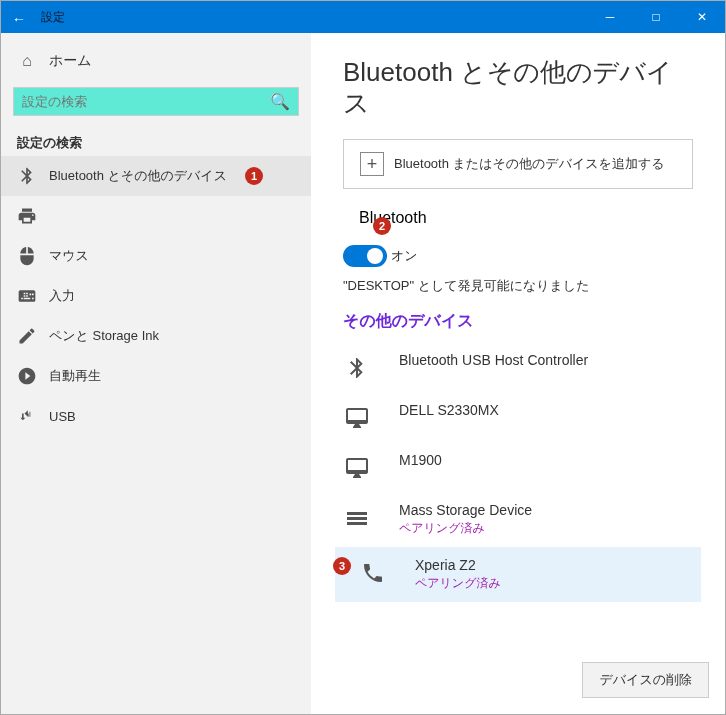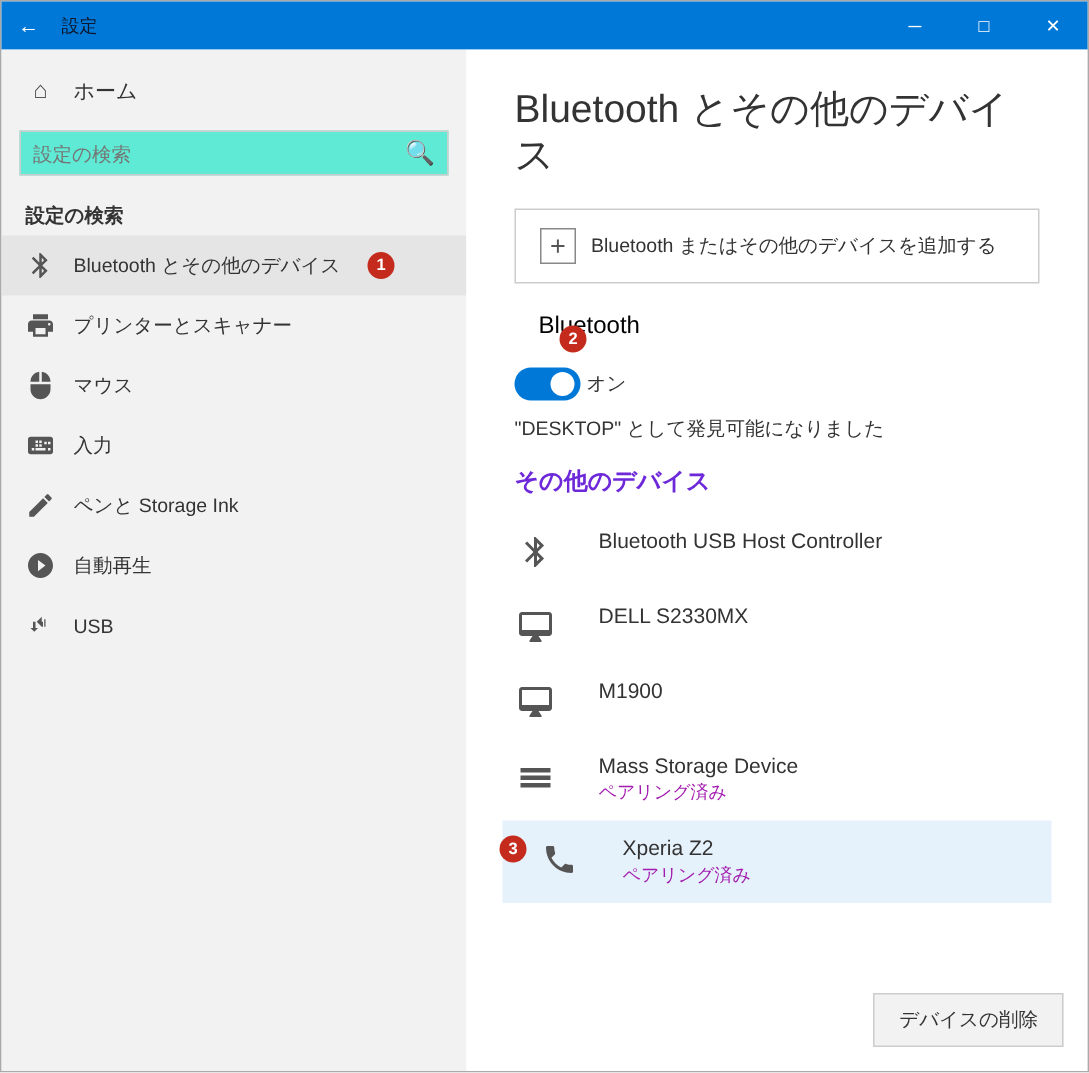--- a/index.html
+++ b/index.html
@@ -144,21 +144,20 @@
         <span>Bluetooth とその他のデバイス</span>
         <span class="num-badge">1</span>
       </div>
 
       <div class="sidebar-item">
         <span class="sidebar-item-icon">
           <svg width="20" height="20" viewBox="0 0 24 24" fill="#555">
               <path d="M19 8H5c-1.66 0-3 1.34-3 3v6h4v4h12v-4h4v-6c0-1.66-1.34-3-3-3zm-3 11H8v-5h8v5zm3-7c-.55 0-1-.45-1-1s.45-1 1-1 1 .45 1 1-.45 1-1 1zm-1-9H6v4h12V3z"></path>
             </svg>
         </span>
-        <span>プリンターとスキャナー</span>
       </div>
 
       <div class="sidebar-item">
         <span class="sidebar-item-icon">
           <svg width="20" height="20" viewBox="0 0 24 24" fill="#555">
               <path d="M13 1.07V9h7c0-4.08-3.05-7.44-7-7.93zM4 15c0 4.42 3.58 8 8 8s8-3.58 8-8v-4H4v4zm7-13.93C7.05 1.56 4 4.92 4 9h7V1.07z"></path>
             </svg>
         </span>
         <span>マウス</span>
       </div>

